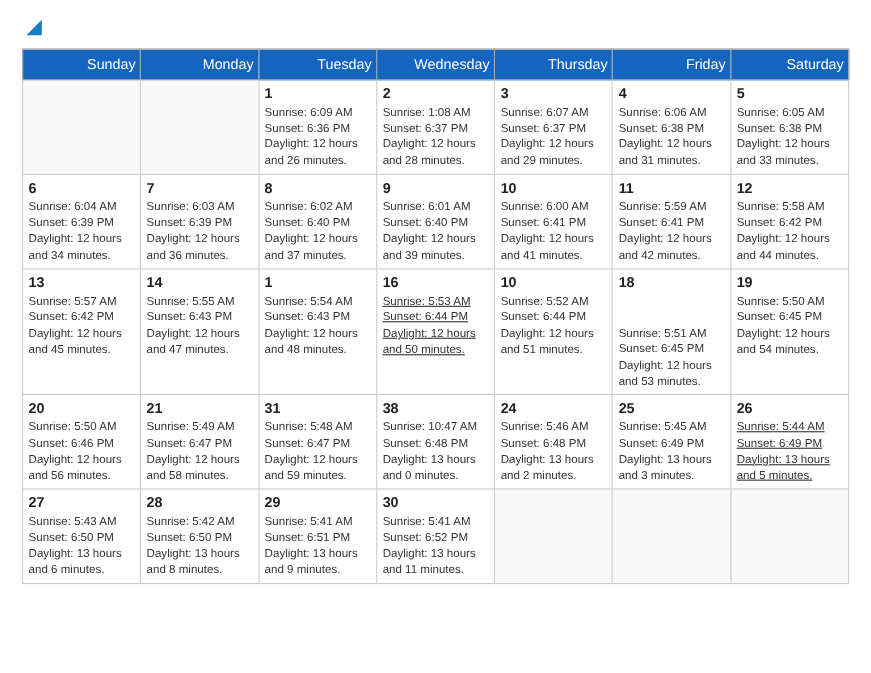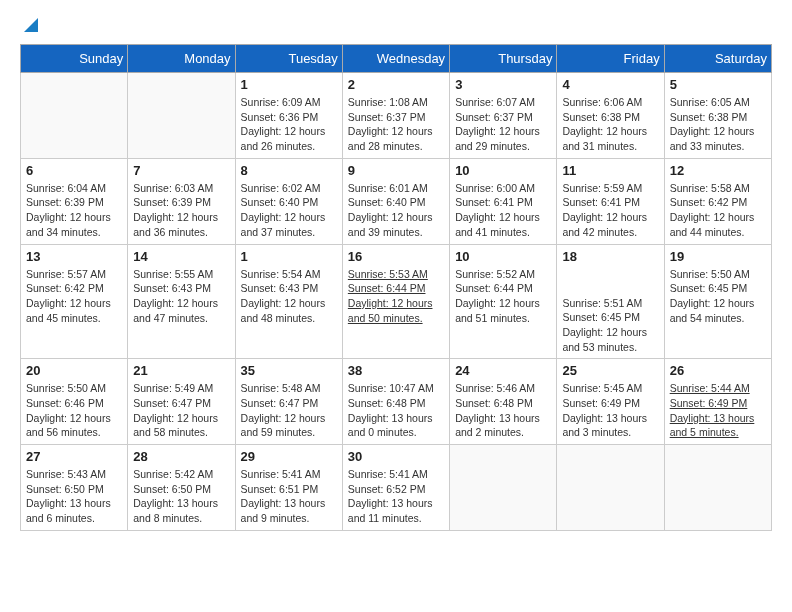--- a/index.html
+++ b/index.html
@@ -238,21 +238,21 @@
 Sunset: 6:46 PM
 Daylight: 12 hours and 56 minutes.</div>
         </td>
         <td>
           <div class="day-number">21</div>
           <div class="day-info" style="white-space: pre-line;">Sunrise: 5:49 AM
 Sunset: 6:47 PM
 Daylight: 12 hours and 58 minutes.</div>
         </td>
         <td>
-          <div class="day-number">35</div>
+          <div class="day-number">31</div>
           <div class="day-info" style="white-space: pre-line;">Sunrise: 5:48 AM
 Sunset: 6:47 PM
 Daylight: 12 hours and 59 minutes.</div>
         </td>
         <td>
           <div class="day-number">38</div>
           <div class="day-info" style="white-space: pre-line;">Sunrise: 10:47 AM
 Sunset: 6:48 PM
 Daylight: 13 hours and 0 minutes.</div>
         </td>

